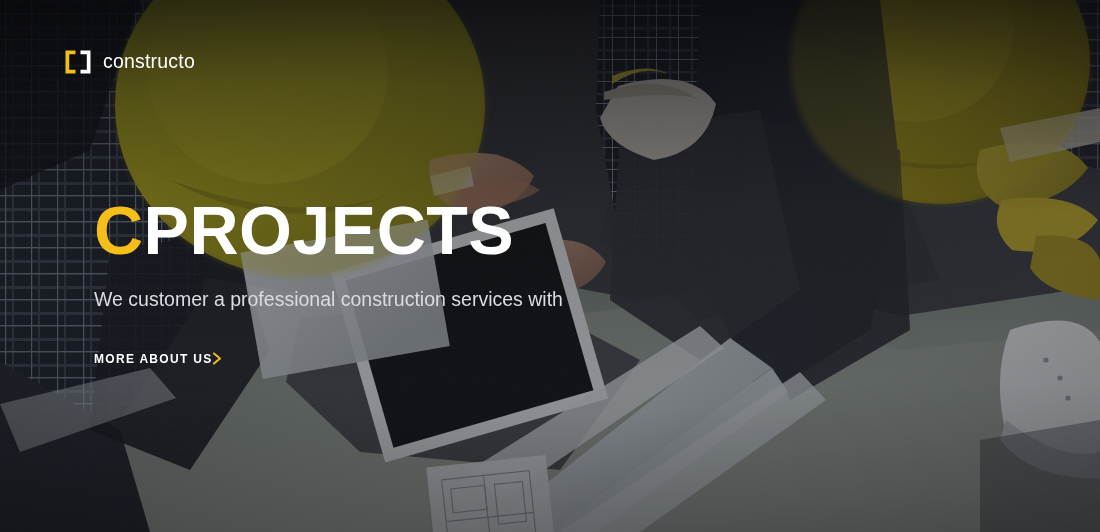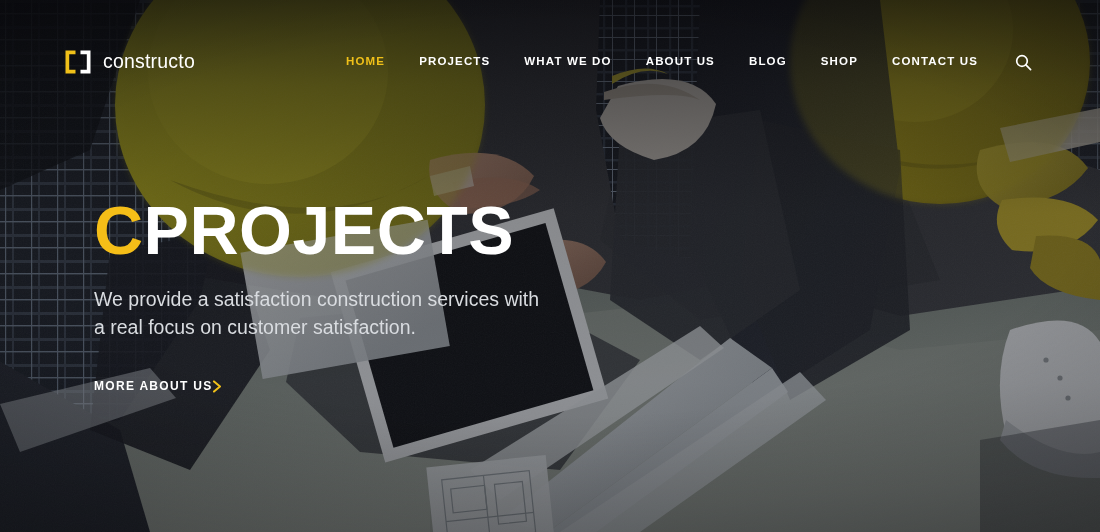--- a/index.html
+++ b/index.html
@@ -283,43 +283,27 @@
   <header class="site-header">
 
     <a class="brand" href="#">
       <svg class="brand-mark" width="28" height="26" viewBox="0 0 28 26" aria-hidden="true">
         <path d="M1.5,1.5 L11.5,1.5 L11.5,5.2 L5.2,5.2 L5.2,20.8 L11.5,20.8 L11.5,24.5 L1.5,24.5 Z" fill="#F0C019"></path>
         <path d="M16.5,1.5 L26.5,1.5 L26.5,24.5 L16.5,24.5 L16.5,20.8 L22.8,20.8 L22.8,5.2 L16.5,5.2 Z" fill="#FFFFFF"></path>
       </svg>
       <span class="brand-name">constructo</span>
     </a>
 
-    <nav class="main-nav">
-      <a class="nav-link is-active" href="#">HOME</a>
-      <a class="nav-link" href="#">PROJECTS</a>
-      <a class="nav-link" href="#">WHAT WE DO</a>
-      <a class="nav-link" href="#">ABOUT US</a>
-      <a class="nav-link" href="#">BLOG</a>
-      <a class="nav-link" href="#">SHOP</a>
-      <a class="nav-link" href="#">CONTACT US</a>
-
-      <button class="search-button" aria-label="Search">
-        <svg width="17" height="17" viewBox="0 0 17 17" aria-hidden="true">
-          <circle cx="7" cy="7" r="5.3" fill="none" stroke="currentColor" stroke-width="1.7"></circle>
-          <line x1="10.9" y1="10.9" x2="15.6" y2="15.6" stroke="currentColor" stroke-width="1.7" stroke-linecap="round"></line>
-        </svg>
-      </button>
-    </nav>
   </header>
 
   <div class="hero-content">
 
     <h1 class="hero-title"><span class="accent">C</span><span>PROJECTS</span></h1>
 
-    <p class="hero-subtitle"><span>We provide a satisfaction construction services with</span><br><span>a real focus on customer satisfaction.</span></p>
+    <p class="hero-subtitle"><span>We customer a professional construction services with</span><br></p>
 
     <a class="hero-cta" href="#">
       <span>MORE ABOUT US</span>
       <svg class="cta-chevron" width="11" height="13" viewBox="0 0 11 13" aria-hidden="true">
         <path d="M2,1.4 L8,6.5 L2,11.6" fill="none" stroke="#F0C019" stroke-width="2" stroke-linecap="round" stroke-linejoin="round"></path>
       </svg>
     </a>
   </div>
 
 </section>

